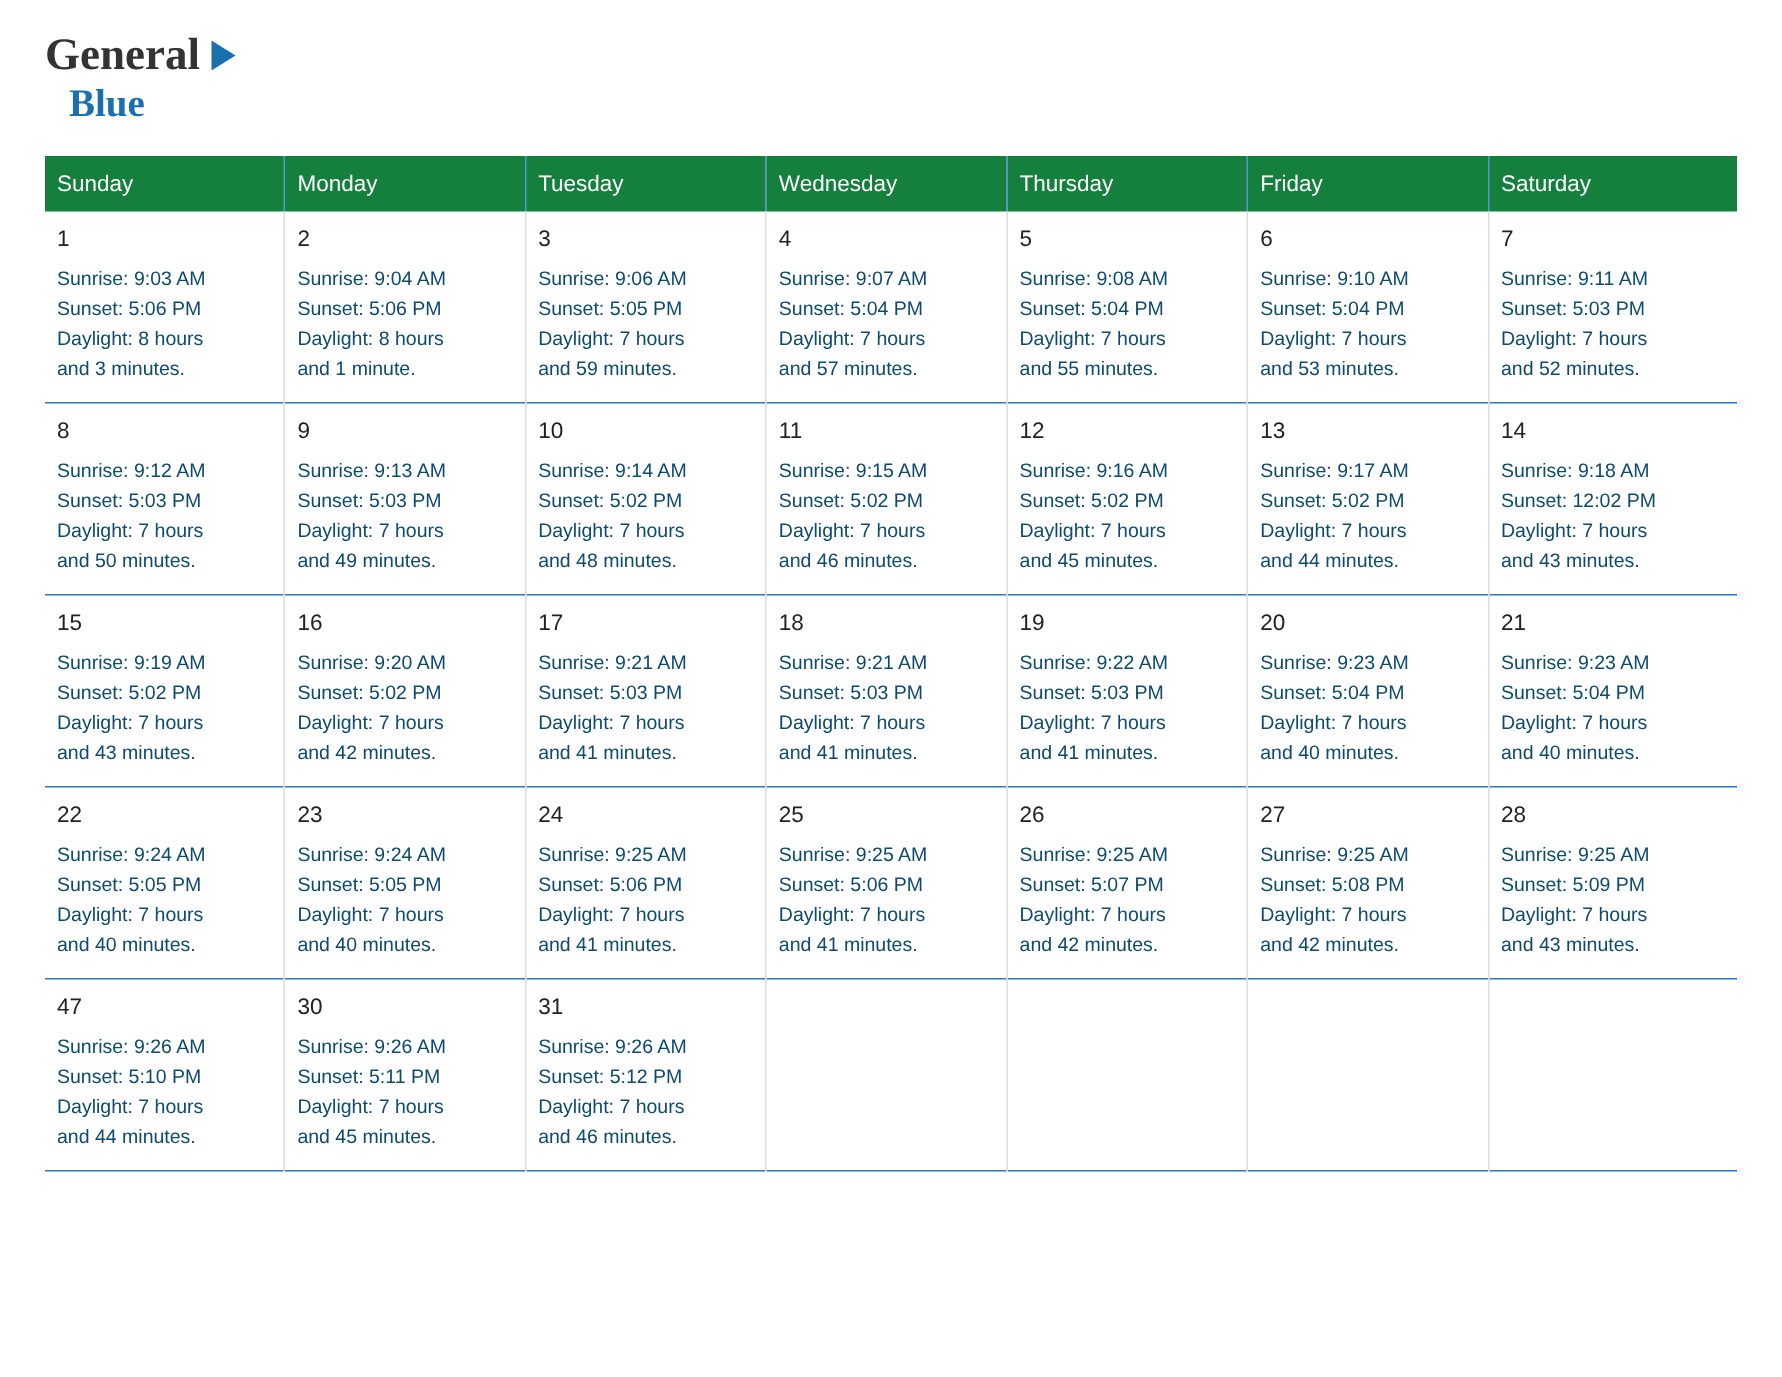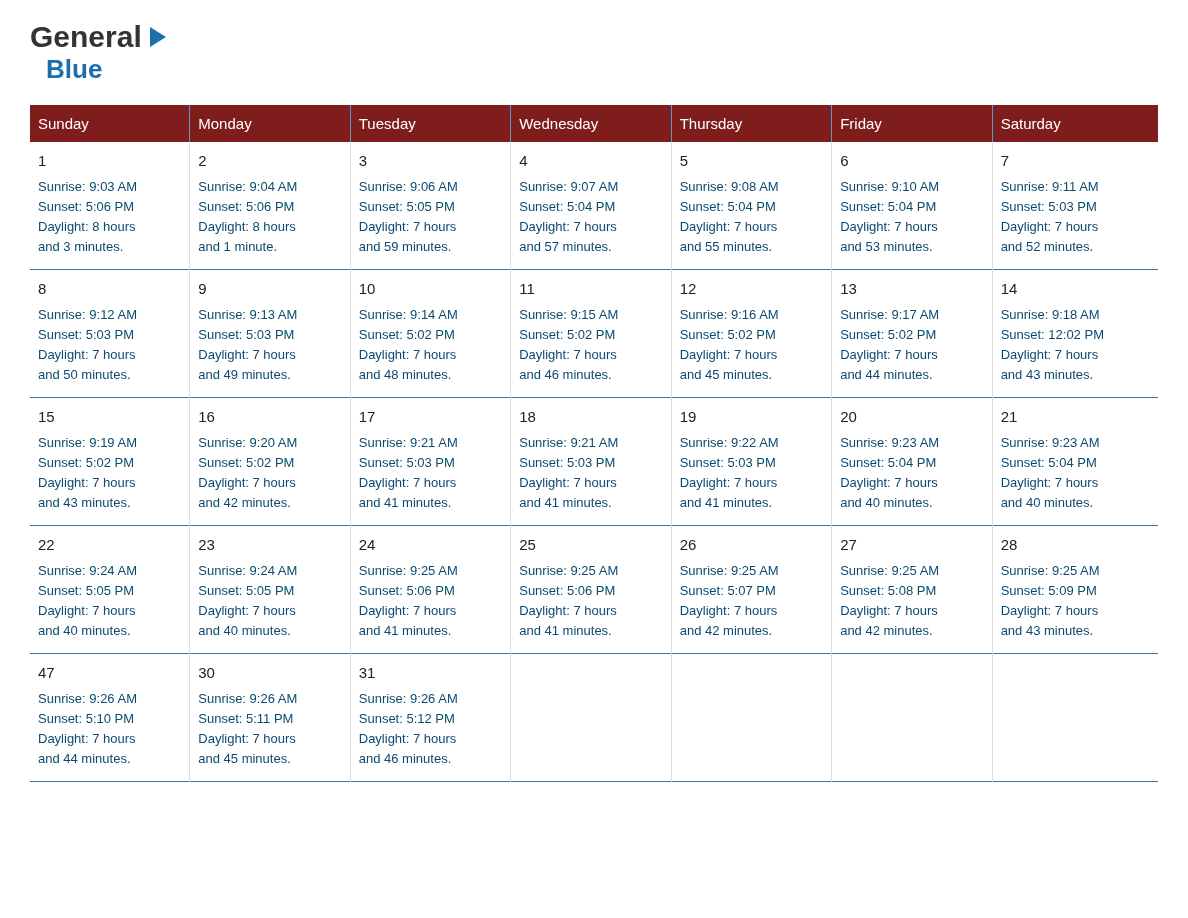--- a/index.html
+++ b/index.html
@@ -8,20 +8,21 @@
       background: #fff;
       padding: 20px 30px;
       width: 1188px;
       min-height: 918px;
     }
     .header {
       display: flex;
       justify-content: space-between;
       align-items: flex-start;
       margin-bottom: 20px;
+      font-family: Liberation Serif, serif;
     }
     .logo {
       display: flex;
       flex-direction: column;
       align-items: flex-start;
     }
     .title-block {
       text-align: right;
     }
     .main-title {
@@ -34,21 +35,21 @@
       font-size: 22px;
       color: #444;
       margin-top: 4px;
     }
     table {
       width: 100%;
       border-collapse: collapse;
       font-size: 13px;
     }
     thead tr th {
-      background-color: #7f1d1d;
+      background-color: #15803d;
       color: #fff;
       padding: 10px 8px;
       text-align: left;
       font-size: 15px;
       font-weight: normal;
       border-right: 1px solid #5599cc;
     }
     thead tr th:last-child {
       border-right: none;
     }

